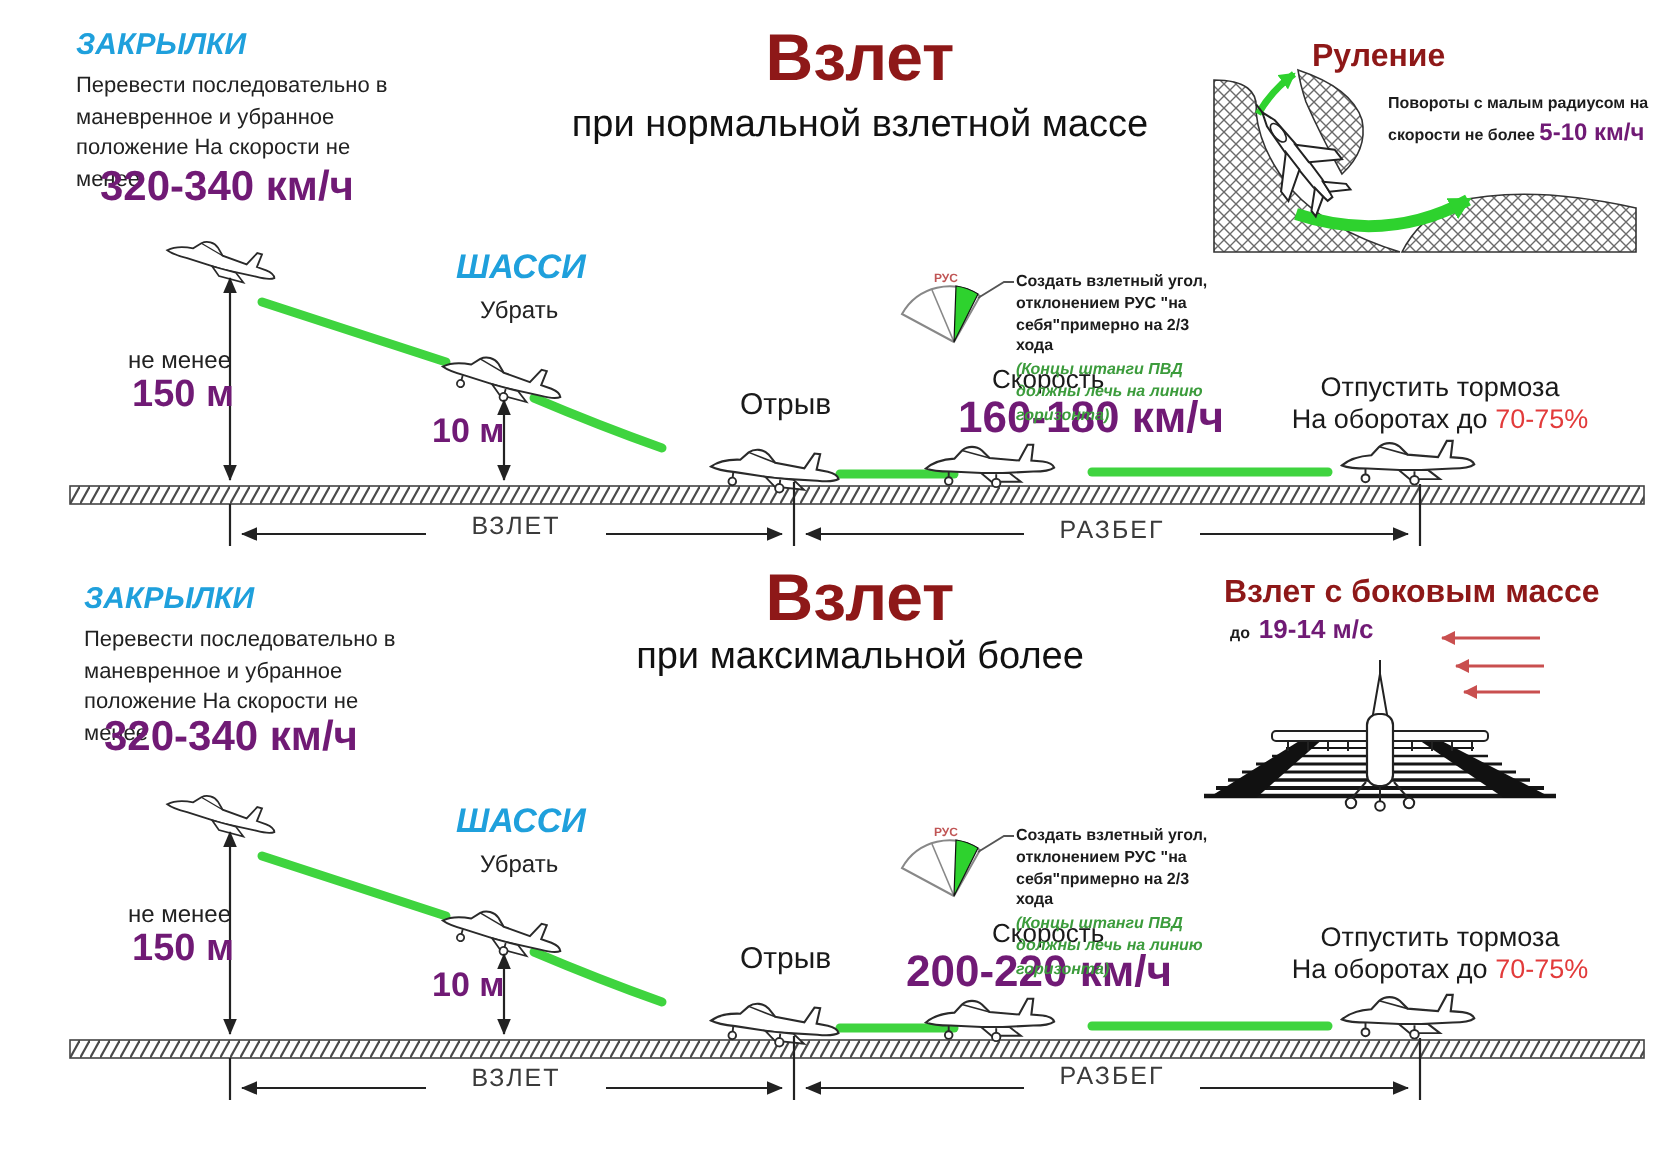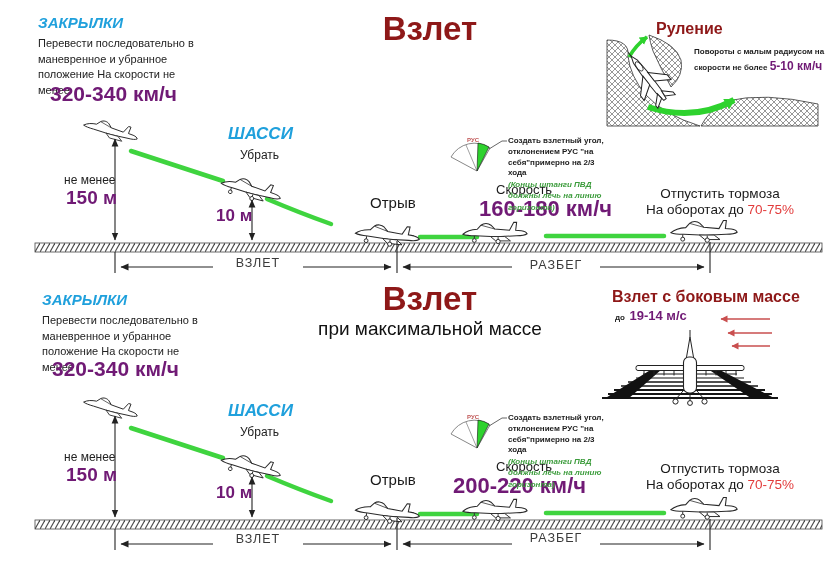--- a/index.html
+++ b/index.html
@@ -154,20 +154,21 @@
         <circle cx="690" cy="403" r="2.4" stroke-width="1"></circle>
       </g>
     </g>
   </svg>
 
   <div class="t blue-h" style="left:38px;top:14px;font-size:15px;">ЗАКРЫЛКИ</div>
   <div class="t body-txt" style="left:38px;top:36px;width:172px;">Перевести последовательно в маневренное и убранное положение  На скорости не менее</div>
   <div class="t red-b" style="left:50px;top:82px;font-size:21px;">320-340 км/ч</div>
 
   <div class="t maroon center" style="left:260px;top:10px;width:340px;font-size:33px;">Взлет</div>
+  <div class="t center" style="left:230px;top:52px;width:400px;font-size:19px;color:#111;">при нормальной взлетной массе</div>
 
   <div class="t maroon" style="left:656px;top:20px;font-size:16px;">Руление</div>
   <div class="t tiny-b" style="left:694px;top:46px;width:132px;">
     <span>Повороты с малым радиусом на скорости не более</span>
     <span class="red-b" style="font-size:12px;">5-10 км/ч</span>
   </div>
 
   <div class="t blue-h" style="left:228px;top:124px;font-size:17px;">ШАССИ</div>
   <div class="t" style="left:240px;top:148px;font-size:12px;color:#222;">Убрать</div>
 
@@ -194,21 +195,21 @@
   </div>
 
   <div class="t dim-label" style="left:213px;top:256px;width:80px;">ВЗЛЕТ</div>
   <div class="t dim-label" style="left:512px;top:258px;width:78px;">РАЗБЕГ</div>
 
   <div class="t blue-h" style="left:42px;top:291px;font-size:15px;">ЗАКРЫЛКИ</div>
   <div class="t body-txt" style="left:42px;top:313px;width:172px;">Перевести последовательно в маневренное и убранное положение  На скорости не менее</div>
   <div class="t red-b" style="left:52px;top:357px;font-size:21px;">320-340 км/ч</div>
 
   <div class="t maroon center" style="left:260px;top:280px;width:340px;font-size:33px;">Взлет</div>
-  <div class="t center" style="left:230px;top:318px;width:400px;font-size:19px;color:#111;">при максимальной массе</div>
+  <div class="t center" style="left:230px;top:318px;width:400px;font-size:19px;color:#111;">при максимальной более</div>
 
   <div class="t maroon" style="left:612px;top:288px;font-size:16px;width:200px;">Взлет с боковым массе</div>
   <div class="t" style="left:615px;top:306px;width:128px;">
     <div>
       <span class="tiny-b">до</span>
       <span class="red-b" style="font-size:13px;">19-14 м/с</span>
     </div>
   </div>
 
   <div class="t blue-h" style="left:228px;top:401px;font-size:17px;">ШАССИ</div>

